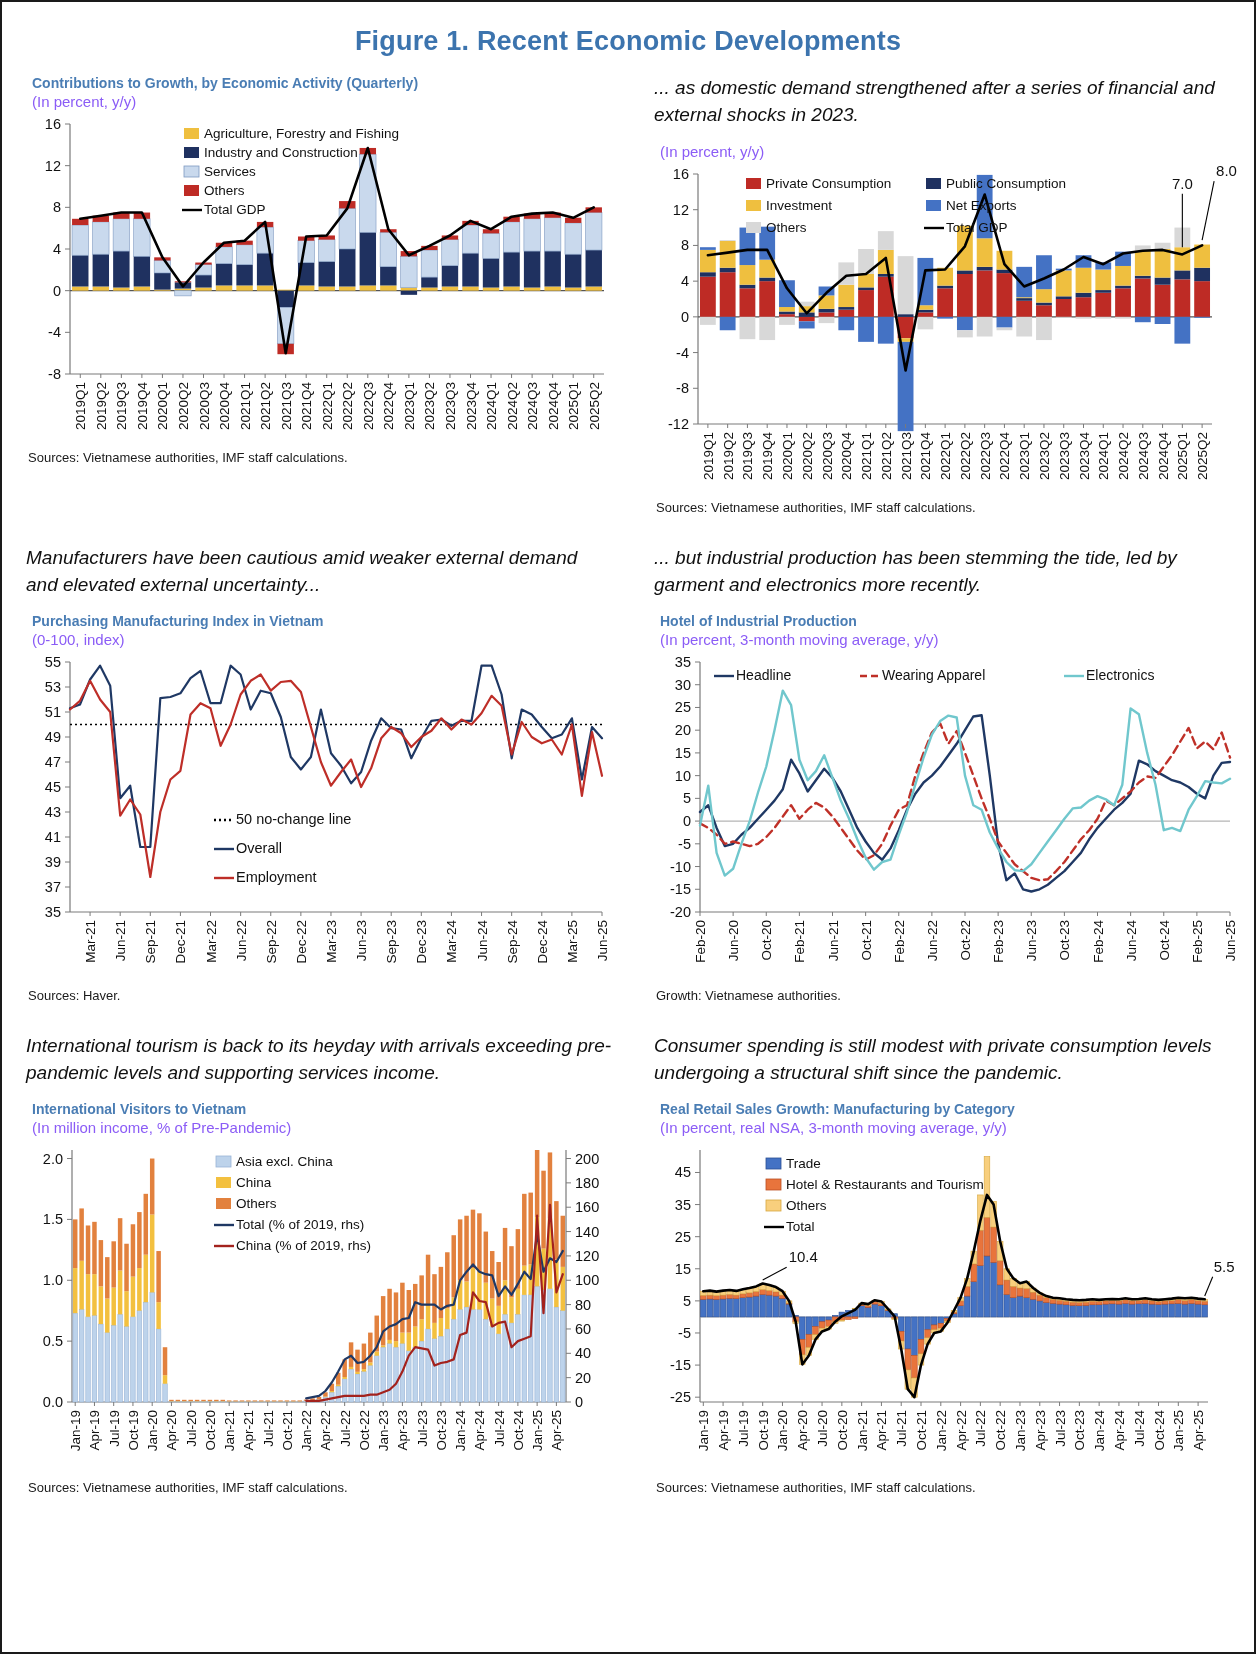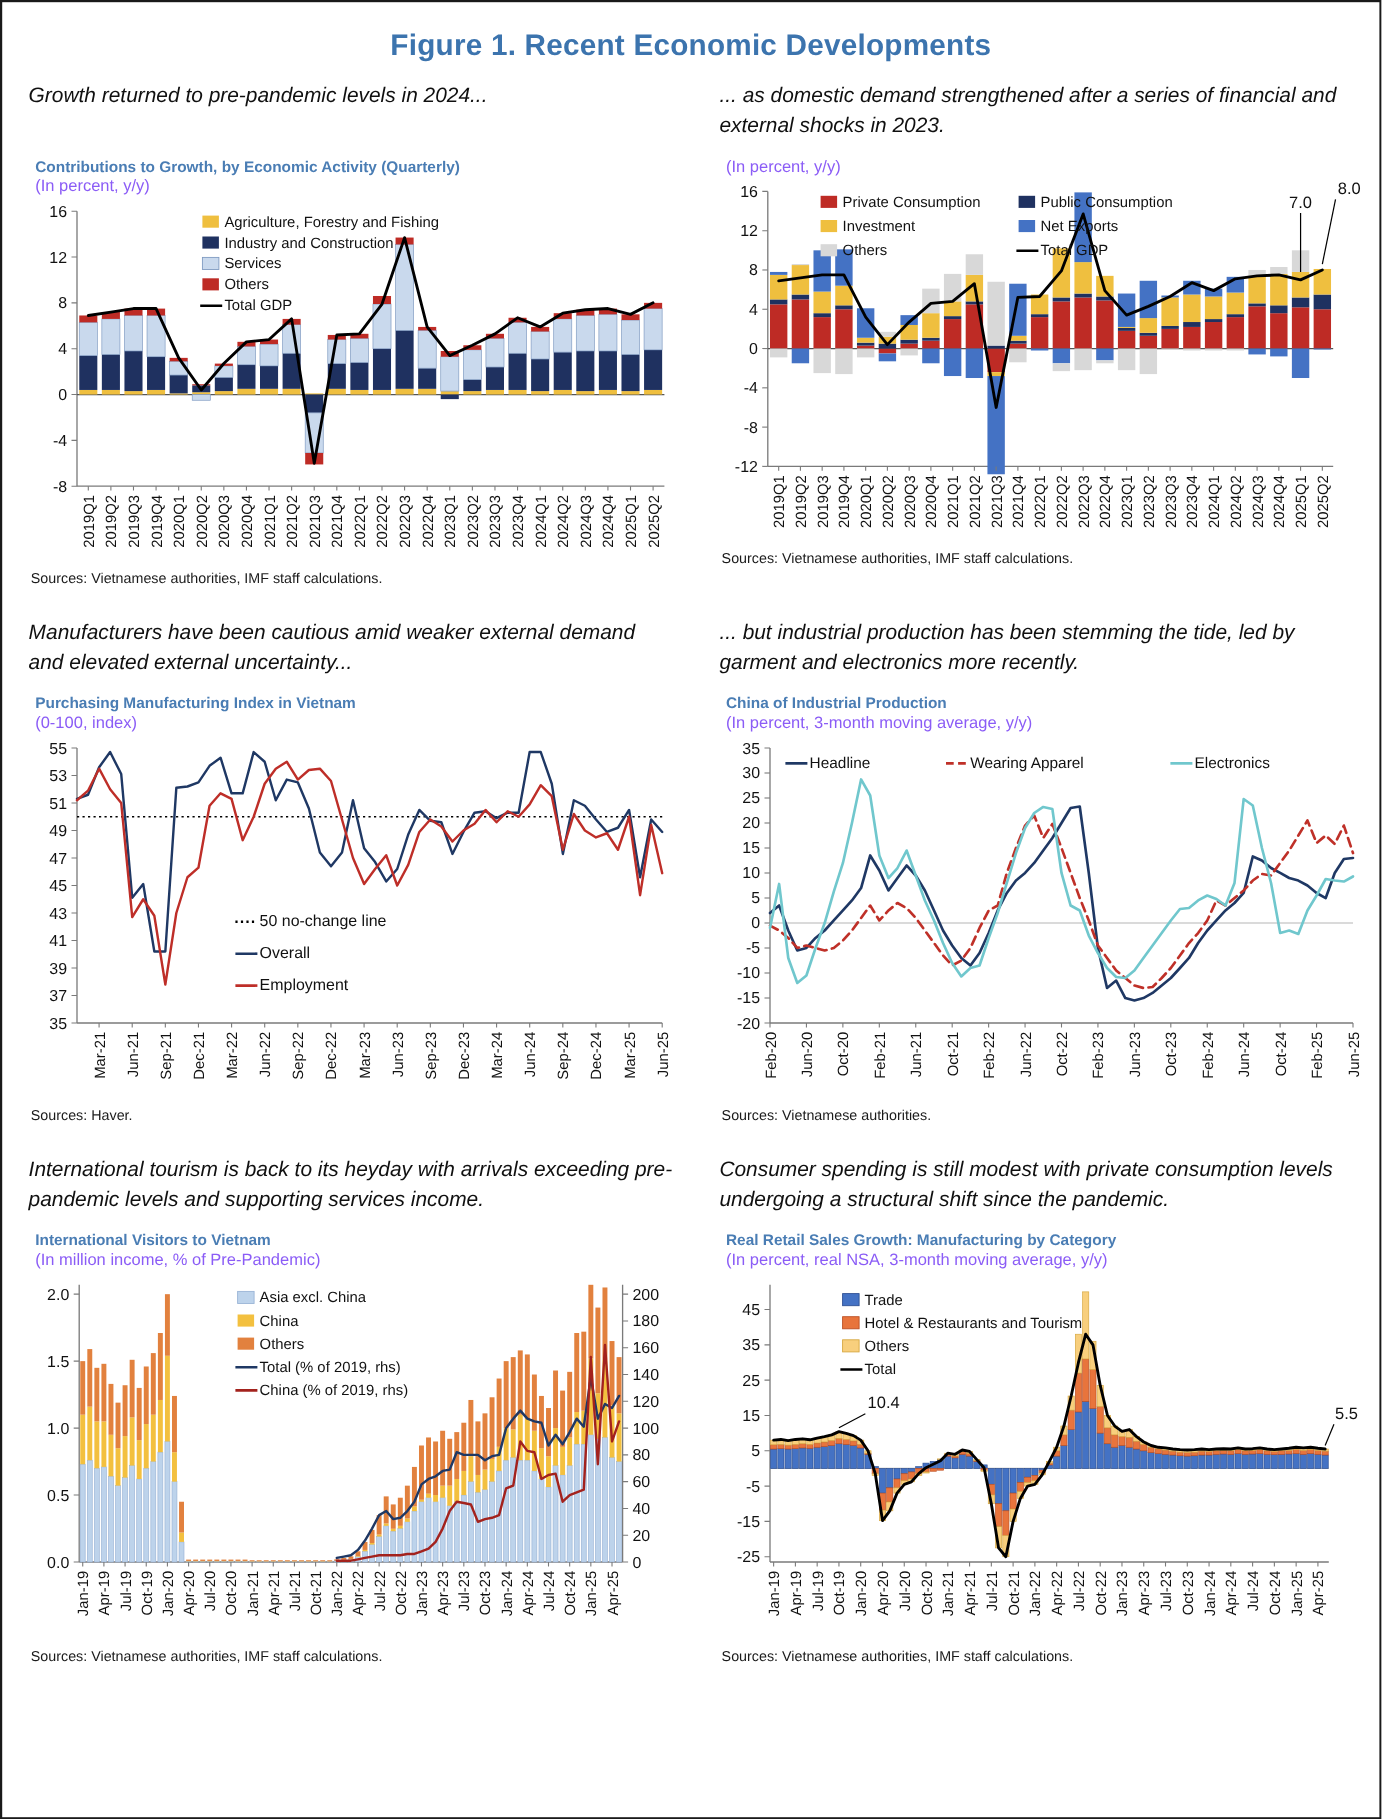--- a/index.html
+++ b/index.html
@@ -19,21 +19,20 @@
   .src { font-size:13px; color:#1a1a1a; margin:4px 0 0 2px; }
 </style>
 </head>
 <body>
 
 <div class="page">
   <h1 class="fig-title">Figure 1. Recent Economic Developments</h1>
   <div class="grid">
 
     <section class="panel">
-      <p class="narr">Growth returned to pre-pandemic levels in 2024...</p>
       <h2 class="ptitle">Contributions to Growth, by Economic Activity (Quarterly)</h2>
       <div class="psub">(In percent, y/y)</div>
       <div class="chart-box">
           <svg width="588" height="332" viewBox="0 0 588 332">
             <line x1="44" y1="10" x2="44" y2="260" stroke="#7a7a7a" stroke-width="1.2"></line>
             <line x1="44" y1="260" x2="578" y2="260" stroke="#7a7a7a" stroke-width="1.2"></line>
             <line x1="39" y1="10" x2="44" y2="10" stroke="#7a7a7a"></line>
             <text x="35" y="15" font-size="14.5" text-anchor="end">16</text>
             <line x1="39" y1="51.666666666666664" x2="44" y2="51.666666666666664" stroke="#7a7a7a"></line>
             <text x="35" y="56.666666666666664" font-size="14.5" text-anchor="end">12</text>
@@ -521,21 +520,21 @@
             <text x="210" y="201" font-size="14.5" text-anchor="start">Overall</text>
             <line x1="188" y1="226" x2="208" y2="226" stroke="#be2e28" stroke-width="2.4" stroke-dasharray="none"></line>
             <text x="210" y="230" font-size="14.5" text-anchor="start">Employment</text>
           </svg>
         </div>
       <p class="src">Sources: Haver.</p>
     </section>
 
     <section class="panel">
       <p class="narr">... but industrial production has been stemming the tide, led by garment and electronics more recently.</p>
-      <h2 class="ptitle">China of Industrial Production</h2>
+      <h2 class="ptitle">Hotel of Industrial Production</h2>
       <div class="psub">(In percent, 3-month moving average, y/y)</div>
       <div class="chart-box">
           <svg width="588" height="332" viewBox="0 0 588 332">
             <line x1="46" y1="10" x2="46" y2="260" stroke="#7a7a7a" stroke-width="1.2"></line>
             <line x1="46" y1="260" x2="576" y2="260" stroke="#7a7a7a" stroke-width="1.2"></line>
             <line x1="41" y1="10" x2="46" y2="10" stroke="#7a7a7a"></line>
             <text x="37" y="15" font-size="14.5" text-anchor="end">35</text>
             <line x1="41" y1="32.72727272727273" x2="46" y2="32.72727272727273" stroke="#7a7a7a"></line>
             <text x="37" y="37.72727272727273" font-size="14.5" text-anchor="end">30</text>
             <line x1="41" y1="55.45454545454545" x2="46" y2="55.45454545454545" stroke="#7a7a7a"></line>
@@ -597,21 +596,21 @@
             <line x1="576" y1="260" x2="576" y2="264" stroke="#7a7a7a"></line>
             <text x="581" y="268" font-size="13.5" text-anchor="end" transform="rotate(-90 581 268)">Jun-25</text>
             <line x1="60" y1="24" x2="80" y2="24" stroke="#1f3864" stroke-width="2.4" stroke-dasharray="none"></line>
             <text x="82" y="28" font-size="14" text-anchor="start">Headline</text>
             <line x1="206" y1="24" x2="226" y2="24" stroke="#bf3028" stroke-width="2.4" stroke-dasharray="7 4"></line>
             <text x="228" y="28" font-size="14" text-anchor="start">Wearing Apparel</text>
             <line x1="410" y1="24" x2="430" y2="24" stroke="#70c7cd" stroke-width="2.4" stroke-dasharray="none"></line>
             <text x="432" y="28" font-size="14" text-anchor="start">Electronics</text>
           </svg>
         </div>
-      <p class="src">Sources: Vietnamese authorities.</p>
+      <p class="src">Growth: Vietnamese authorities.</p>
     </section>
 
     <section class="panel">
       <p class="narr">International tourism is back to its heyday with arrivals exceeding pre-pandemic levels and supporting services income.</p>
       <h2 class="ptitle">International Visitors to Vietnam</h2>
       <div class="psub">(In million income, % of Pre-Pandemic)</div>
       <div class="chart-box">
           <svg width="588" height="336" viewBox="0 0 588 336">
             <line x1="46" y1="10" x2="46" y2="262" stroke="#7a7a7a" stroke-width="1.2"></line>
             <line x1="46" y1="262" x2="540" y2="262" stroke="#7a7a7a" stroke-width="1.2"></line>

